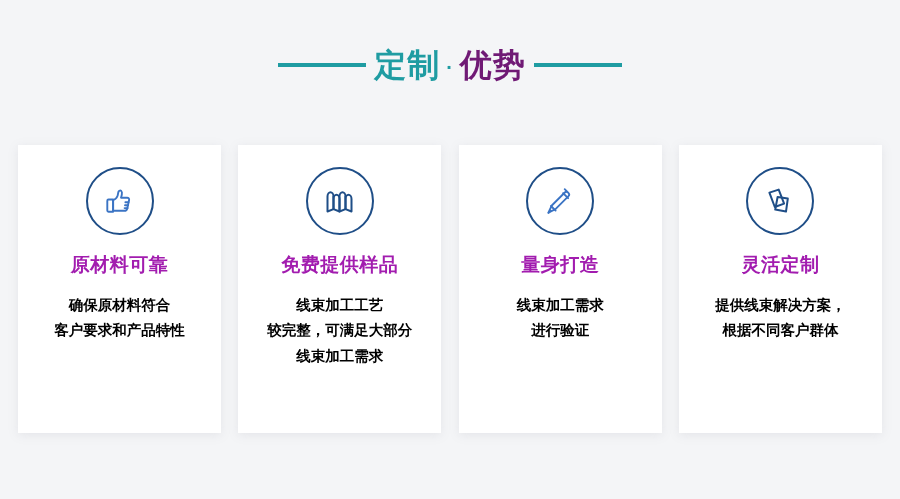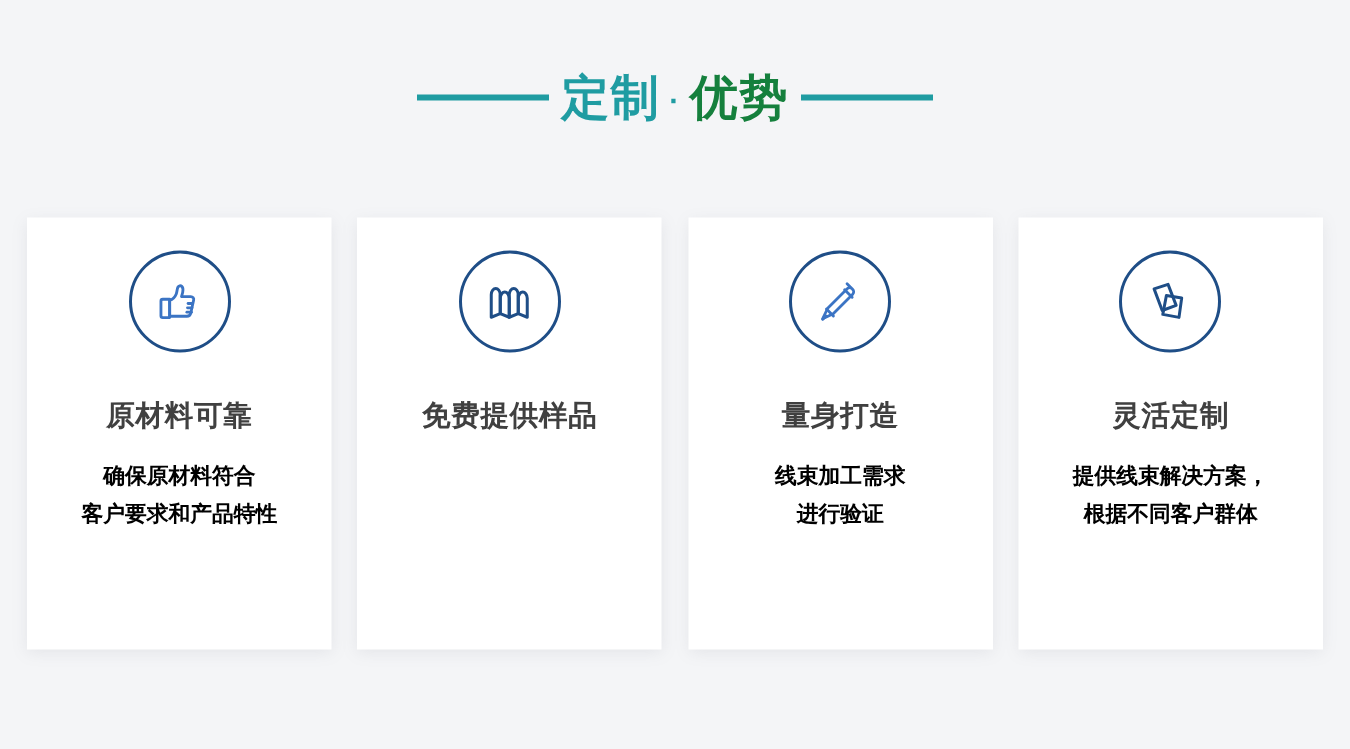--- a/index.html
+++ b/index.html
@@ -48,21 +48,21 @@
   }
 
   .title-accent { color: #1f9ca2; }
   .title-dot {
     color: #1f9ca2;
     font-size: 20px;
     margin: 0 6px;
     position: relative;
     top: -2px;
   }
-  .title-main { color: #15803d; }
+  .title-main { color: #701a75; }
 
   
   .cards {
     position: absolute;
     top: 145px;
     left: 18px;
     width: 864px;
     height: 290px;
     display: flex;
     justify-content: space-between;
@@ -86,24 +86,24 @@
     border: 2.5px solid #1f4e87;
     display: flex;
     align-items: center;
     justify-content: center;
     flex: 0 0 auto;
   }
 
   .icon-circle svg { display: block; }
 
   .card-title {
-    margin-top: 32px;
+    margin-top: 19px;
     font-size: 19px;
     font-weight: bold;
-    color: #404040;
+    color: #a21caf;
     letter-spacing: 0.5px;
     line-height: 1.2;
     text-align: center;
   }
 
   .card-desc {
     margin-top: 16px;
     font-size: 14.5px;
     font-weight: bold;
     color: #000000;
@@ -148,20 +148,25 @@
   <div class="card">
     <div class="icon-circle">
       <svg width="34" height="34" viewBox="0 0 34 34" fill="none" stroke="#1f4e87" stroke-width="2" stroke-linejoin="round" stroke-linecap="round">
         <path d="M4.5 12.5 c0 -2.6 1.6 -4.2 3.0 -4.2 c1.4 0 3.0 1.6 3.0 4.2 v12.6 l-6.0 2.4 z"></path>
         <path d="M10.5 12.5 v12.6 l6.0 2.4 v-12.6 c0 -2.6 -1.6 -4.2 -3.0 -4.2 c-1.4 0 -3.0 1.6 -3.0 4.2 z" stroke-dasharray="0"></path>
         <path d="M16.5 14.9 v12.6 l6.0 -2.4 v-12.6 c0 -2.6 -1.6 -4.2 -3.0 -4.2 c-1.4 0 -3.0 1.6 -3.0 4.2 z"></path>
         <path d="M22.5 12.5 v12.6 l6.0 2.4 v-12.6 c0 -2.6 -1.6 -4.2 -3.0 -4.2 c-1.4 0 -3.0 1.6 -3.0 4.2 z"></path>
       </svg>
     </div>
     <div class="card-title">免费提供样品</div>
+    <div class="card-desc">
+      <div>线束加工工艺</div>
+      <div>较完整，可满足大部分</div>
+      <div>线束加工需求</div>
+    </div>
   </div>
 
   <div class="card">
     <div class="icon-circle">
       <svg width="34" height="34" viewBox="0 0 34 34" fill="none" stroke="#3b74c4" stroke-width="1.9" stroke-linejoin="round" stroke-linecap="round">
         <path d="M23.6 6.6 l3.8 3.8 c1.0 1.0 1.0 2.5 0.1 3.4 l-13.4 13.4 l-7.3 3.5 l3.5 -7.3 l13.4 -13.4 c0.9 -0.9 2.4 -0.9 3.4 0.1 z" transform="translate(-1.2,-1.2) scale(0.97)"></path>
         <path d="M20.1 9.2 l5.0 5.0"></path>
         <path d="M8.0 22.0 l4.6 4.6"></path>
         <path d="M5.5 28.9 l2.2 -2.2"></path>
       </svg>

